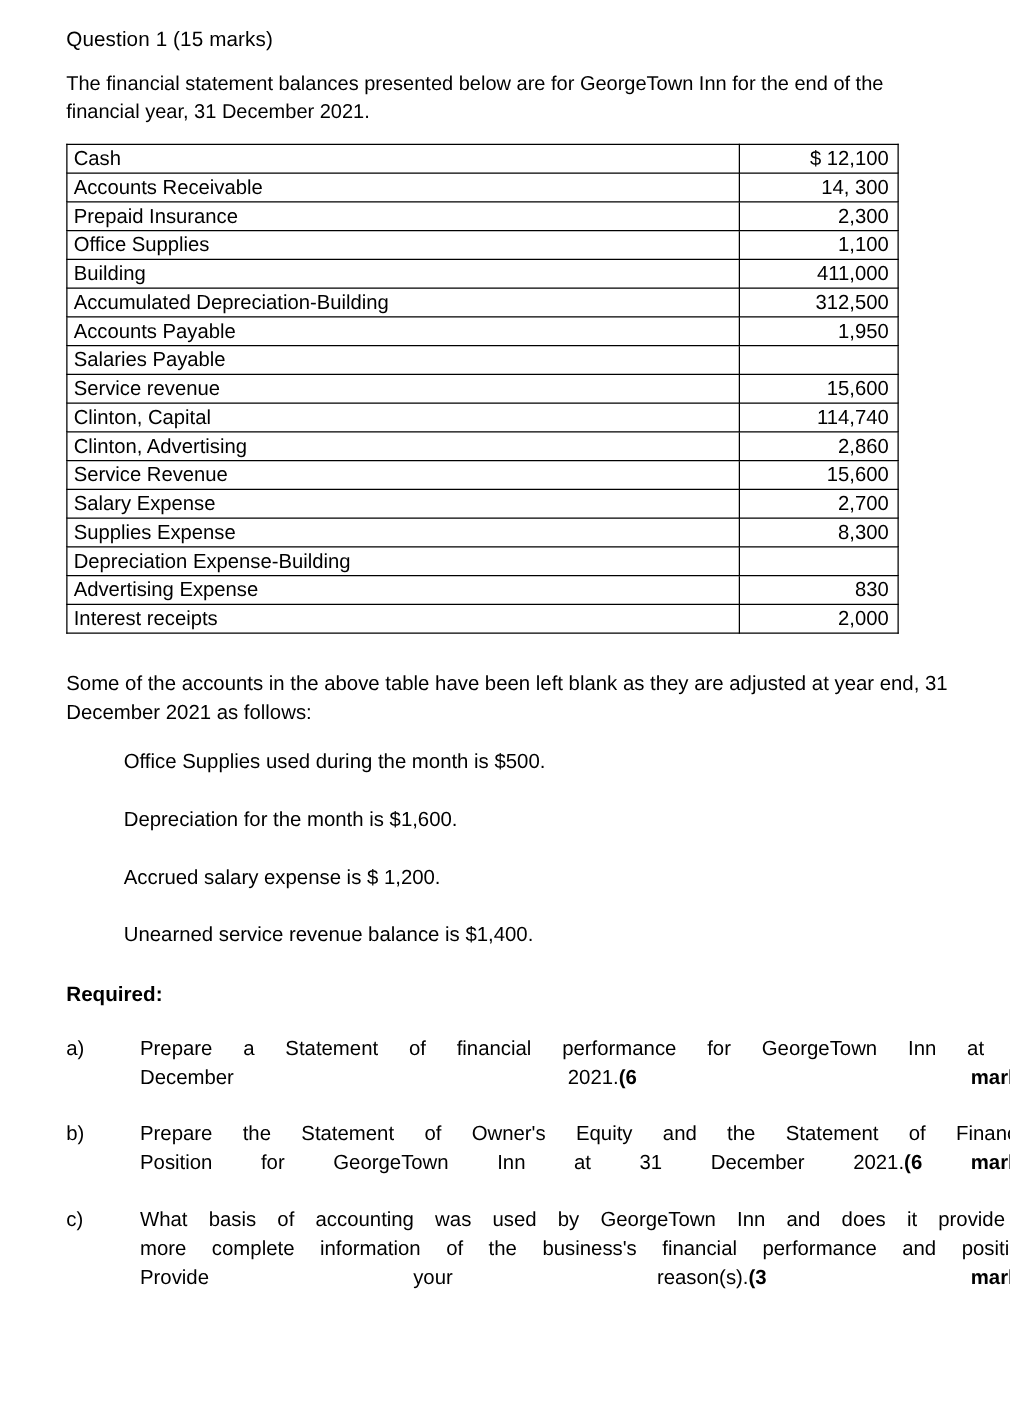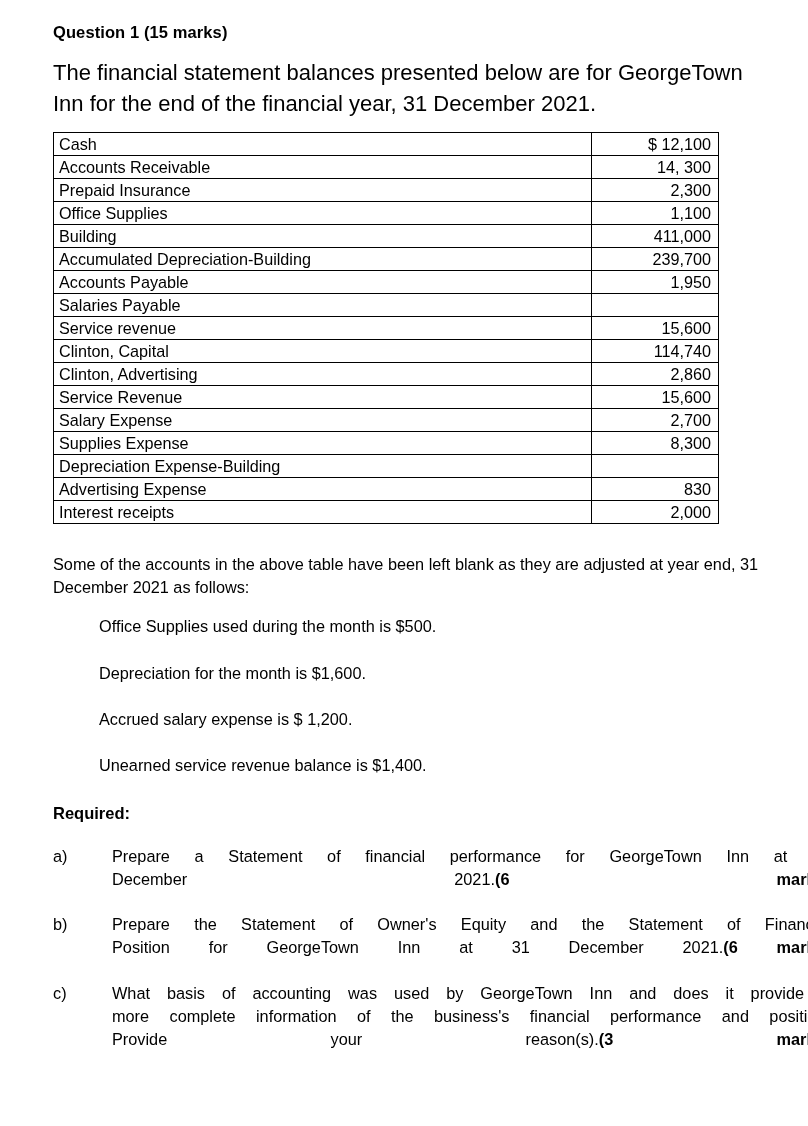--- a/index.html
+++ b/index.html
@@ -18,27 +18,27 @@
     position: relative;
     width: 808px;
     height: 1126px;
     box-sizing: border-box;
     padding: 22px 51px 0 53px;
   }
 
   
   .q-title {
     font-size: 16.5px;
-    font-weight: bold;
+    font-weight: normal;
     line-height: 1.25;
     margin: 0 0 14px 0;
     letter-spacing: 0.1px;
   }
   .intro {
-    font-size: 22px;
+    font-size: 16px;
     line-height: 1.42;
     margin: 0 0 13px 0;
     width: 706px;
   }
 
   
   table.balances {
     border-collapse: collapse;
     width: 641px;
     table-layout: fixed;
@@ -146,21 +146,21 @@
       <tr>
         <td class="acct">Office Supplies</td>
         <td class="amt">1,100</td>
       </tr>
       <tr>
         <td class="acct">Building</td>
         <td class="amt">411,000</td>
       </tr>
       <tr>
         <td class="acct">Accumulated Depreciation-Building</td>
-        <td class="amt">239,700</td>
+        <td class="amt">312,500</td>
       </tr>
       <tr>
         <td class="acct">Accounts Payable</td>
         <td class="amt">1,950</td>
       </tr>
       <tr>
         <td class="acct">Salaries Payable</td>
         <td class="amt"></td>
       </tr>
       <tr>

